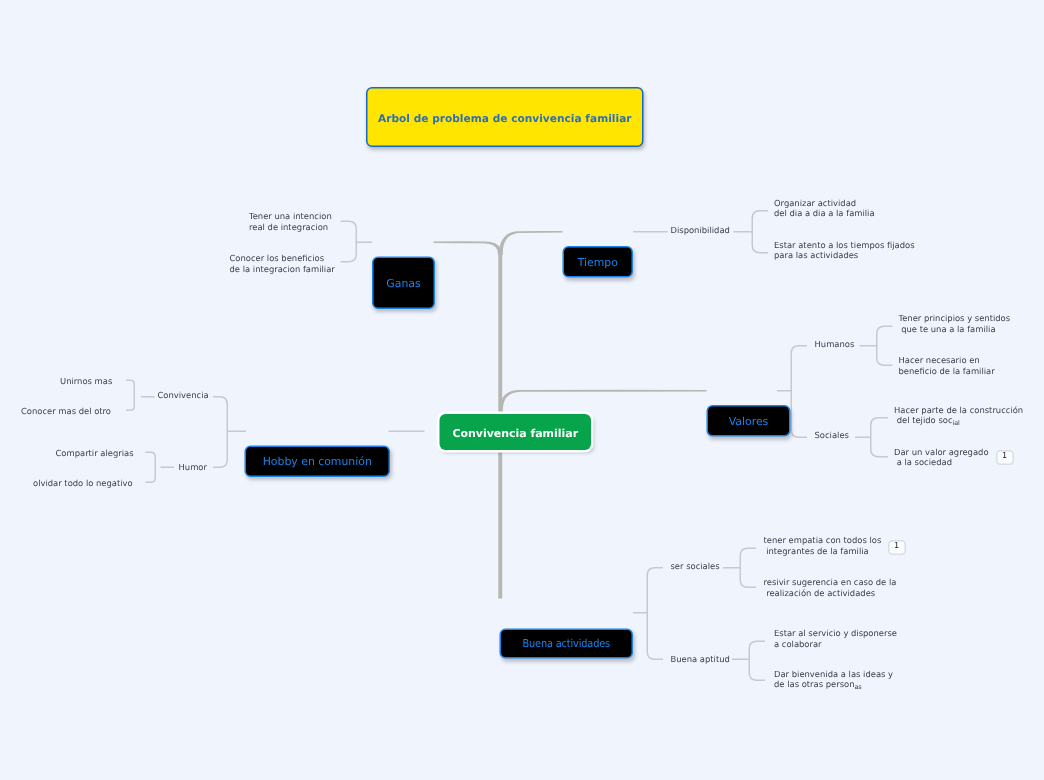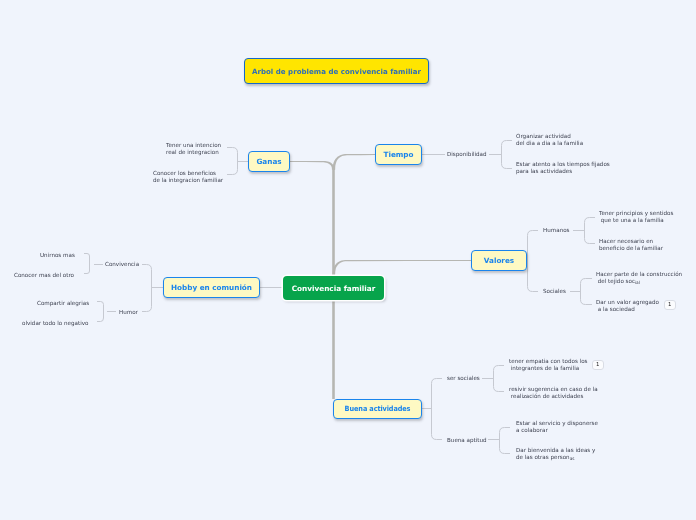--- a/index.html
+++ b/index.html
@@ -9,23 +9,23 @@
   #stage{position:relative;width:696px;height:520px;}
 
   svg#links{position:absolute;left:0;top:0;width:696px;height:520px;}
   .node{position:absolute;box-sizing:border-box;display:flex;align-items:center;transform:translateZ(0);
         justify-content:center;white-space:nowrap;}
   .title-node{background:#ffe500;border:1.7px solid #1668c8;border-radius:4px;
         color:#2f6fb5;font-weight:bold;font-size:7.05px;letter-spacing:.02px;
         box-shadow:1px 2px 2.5px rgba(60,60,70,.3);}
   .root-node{background:#07a44b;border-radius:4px;color:#ffffff;font-weight:bold;
         font-size:7.3px;box-shadow:0 0 0 1.6px #ffffff,1.5px 2px 2.5px rgba(60,60,70,.25);}
-  .branch-node{background:#fef9c3;border:1.7px solid #1a84ec;border-radius:4px;
-        color:#1a84ec;font-weight:bold;font-size:7.25px;
-        box-shadow:1px 2px 2.5px rgba(60,60,70,.28);}
+  .branch-node{background:#000000;border:1.7px solid #1a84ec;border-radius:4px;
+        color:#1a84ec;font-weight:normal;font-size:7.25px;
+        box-shadow:1px 2px 2.5px rgba(60,60,70,.28);margin-top:20px;}
   .subtopic{position:absolute;color:#3a3e4d;font-size:5.6px;line-height:7.5px;
         white-space:nowrap;transform:translateZ(0);}
   .leaf{position:absolute;color:#3a3e4d;font-size:5.6px;line-height:7.2px;white-space:nowrap;transform:translateZ(0);}
   .leaf>div{white-space:pre;height:7.2px;transform:translateZ(0);}
   .leaf .sm{font-size:4.3px;position:relative;top:1.1px;letter-spacing:-.1px;}
   .badge{position:absolute;box-sizing:border-box;transform:translateZ(0);border:1px solid #d9dde5;
         background:#fbfcfe;border-radius:3px;color:#222;font-size:5.4px;
         display:flex;align-items:center;justify-content:center;}
   .badge span{transform:translateZ(0);line-height:1;}
 </style>
@@ -71,25 +71,25 @@
       <path d="M335.1,170.0L335.2,168.0L335.3,166.1L335.6,164.4L336.0,162.9L336.5,161.5L337.1,160.3L337.8,159.2L338.7,158.2L339.7,157.4L340.9,156.7L342.2,156.1L343.6,155.7L345.2,155.4L347.0,155.3L360.0,155.2L375.0,155.0L375.0,154.0L360.0,154.0L347.0,154.1L345.1,154.1L343.4,154.3L341.7,154.7L340.2,155.2L338.8,155.9L337.5,156.8L336.4,157.9L335.4,159.1L334.5,160.6L333.8,162.1L333.2,163.9L332.8,165.8L332.6,167.8L332.5,170.0Z"></path>
       <path d="M334.5,169.4L334.4,168.3L334.2,167.1L333.8,166.0L333.3,165.1L332.6,164.2L331.8,163.4L331.0,162.8L330.0,162.2L328.9,161.8L327.7,161.5L326.4,161.2L325.1,161.1L323.6,161.0L322.0,161.0L305.0,160.9L289.0,161.0L289.0,162.0L305.0,162.1L322.0,162.2L323.5,162.3L324.9,162.5L326.1,162.7L327.3,163.0L328.3,163.4L329.1,163.9L329.8,164.4L330.4,164.9L330.9,165.5L331.3,166.2L331.6,166.9L331.8,167.7L331.9,168.6L331.9,169.6Z"></path>
       <path d="M335.1,275.0L335.2,273.1L335.3,271.4L335.6,269.8L335.9,268.3L336.4,267.0L337.1,265.9L337.8,264.9L338.7,264.0L339.7,263.2L340.9,262.5L342.2,262.0L343.6,261.6L345.2,261.3L347.0,261.2L410.0,261.1L471.0,261.0L471.0,260.0L410.0,259.9L347.0,260.0L345.1,260.0L343.4,260.2L341.7,260.5L340.2,261.0L338.8,261.7L337.5,262.5L336.4,263.5L335.4,264.7L334.5,266.1L333.8,267.6L333.3,269.2L332.8,271.0L332.6,272.9L332.5,275.0Z"></path>
     </g>
     <g fill="none" stroke="#b6b6b2" stroke-width="2.6">
       <path d="M333.5,167 L333.5,276"></path>
       <path d="M333.5,300 L333.5,399"></path>
     </g>
   </svg>
 
-  <div class="node title-node" style="left:244px;top:58px;width:185px;height:26px;">Arbol de problema de convivencia familiar</div>
+  <div class="node title-node" style="left:244px;top:58px;width:185px;height:40px;">Arbol de problema de convivencia familiar</div>
 
-  <div class="node root-node" style="left:283px;top:276px;width:101px;height:24px;">Convivencia familiar</div>
+  <div class="node root-node" style="left:293px;top:276px;width:101px;height:24px;">Convivencia familiar</div>
 
-  <div class="node branch-node" style="left:248px;top:151px;width:42px;height:21px;">Ganas</div>
+  <div class="node branch-node" style="left:248px;top:151px;width:42px;height:35px;">Ganas</div>
   <div class="node branch-node" style="left:375px;top:143.5px;width:47px;height:21px;">Tiempo</div>
   <div class="node branch-node" style="left:471px;top:250px;width:56px;height:21px;">Valores</div>
   <div class="node branch-node" style="left:163px;top:277px;width:97px;height:21px;">Hobby en comunión</div>
   <div class="node branch-node" style="left:333px;top:398.5px;width:89px;height:20px;font-stretch:condensed;letter-spacing:-0.1px;">Buena actividades</div>
 
   <div class="subtopic" style="left:447px;top:150.5px;">Disponibilidad</div>
   <div class="subtopic" style="left:543px;top:226.5px;">Humanos</div>
   <div class="subtopic" style="left:543px;top:287.5px;">Sociales</div>
   <div class="subtopic" style="left:105px;top:260.5px;">Convivencia</div>
   <div class="subtopic" style="left:119px;top:308.5px;">Humor</div>

